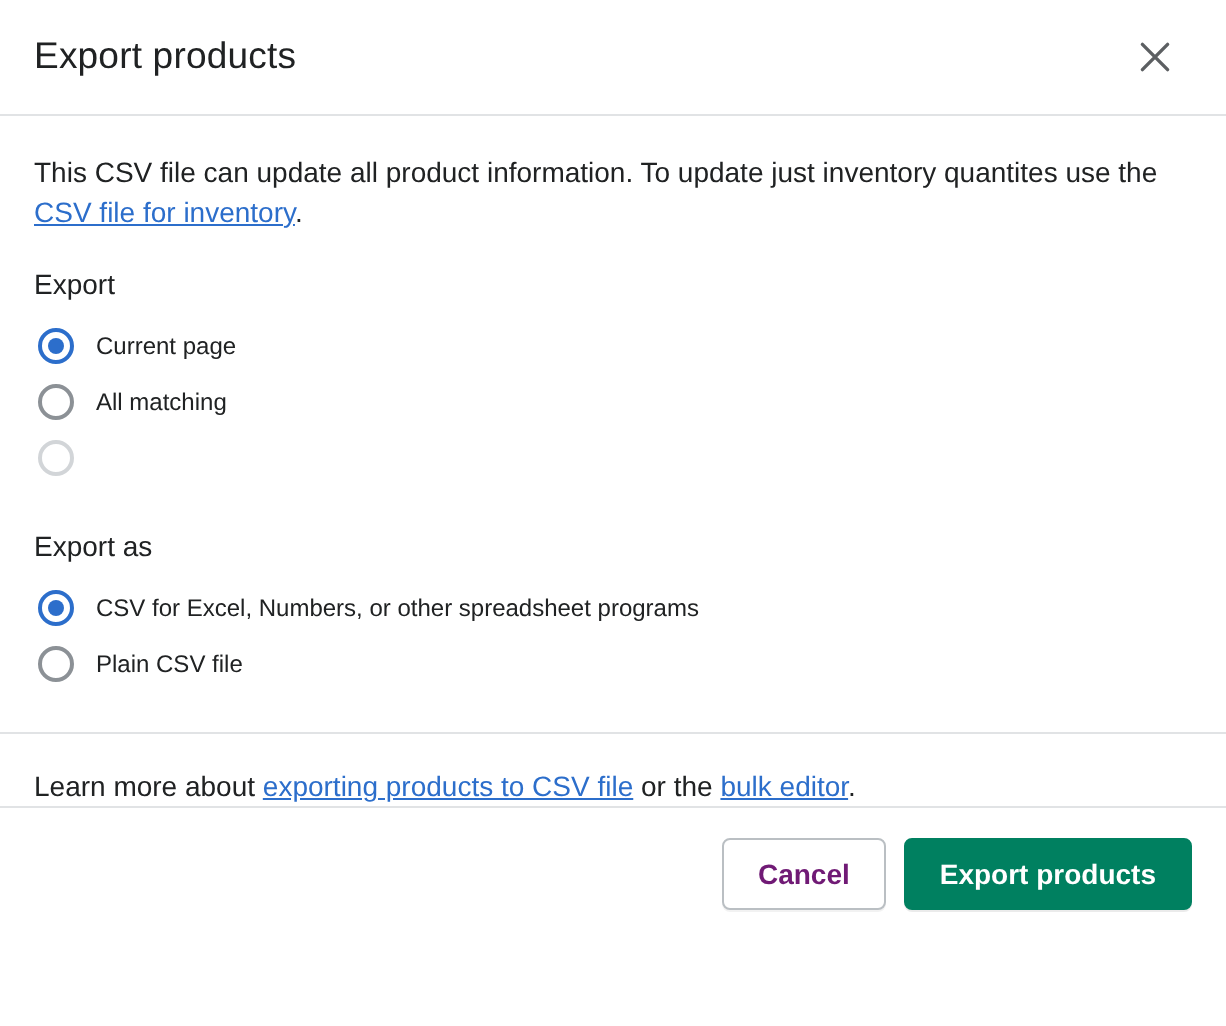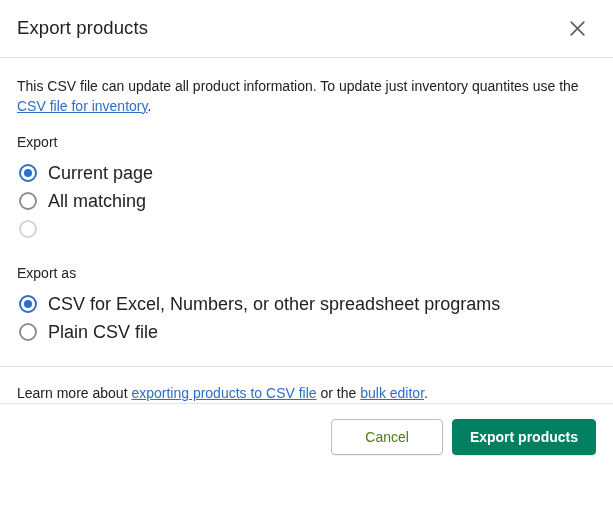--- a/index.html
+++ b/index.html
@@ -125,21 +125,21 @@
     width: 8px;
     height: 8px;
     border-radius: 50%;
     background: #2c6ecb;
   }
   .radio-row.disabled .radio-mark {
     border-color: #d2d5d8;
   }
 
   .radio-label {
-    font-size: 18px;
+    font-size: 12px;
     line-height: 20px;
     color: #202223;
   }
   .radio-row.disabled .radio-label {
     color: #a7acb1;
   }
 
   
   .learn-band {
     border-top: 1px solid #e1e3e5;
@@ -172,25 +172,25 @@
     font-family: "Liberation Sans", sans-serif;
     font-size: 14px;
     line-height: 1;
     border-radius: 4px;
     cursor: pointer;
     box-sizing: border-box;
     white-space: nowrap;
   }
   .btn-secondary {
     background: #ffffff;
-    color: #4d7c0f;
+    color: #701a75;
     border: 1px solid #babfc3;
     box-shadow: 0 1px 0 rgba(0,0,0,0.05);
-    padding: 10px 33px;
-    font-weight: 400;
+    padding: 10px 17px;
+    font-weight: 700;
   }
   .btn-primary {
     background: #008060;
     color: #ffffff;
     border: 1px solid #008060;
     box-shadow: 0 1px 0 rgba(0,0,0,0.08);
     padding: 10px 17px;
     font-weight: 700;
   }
 </style>

